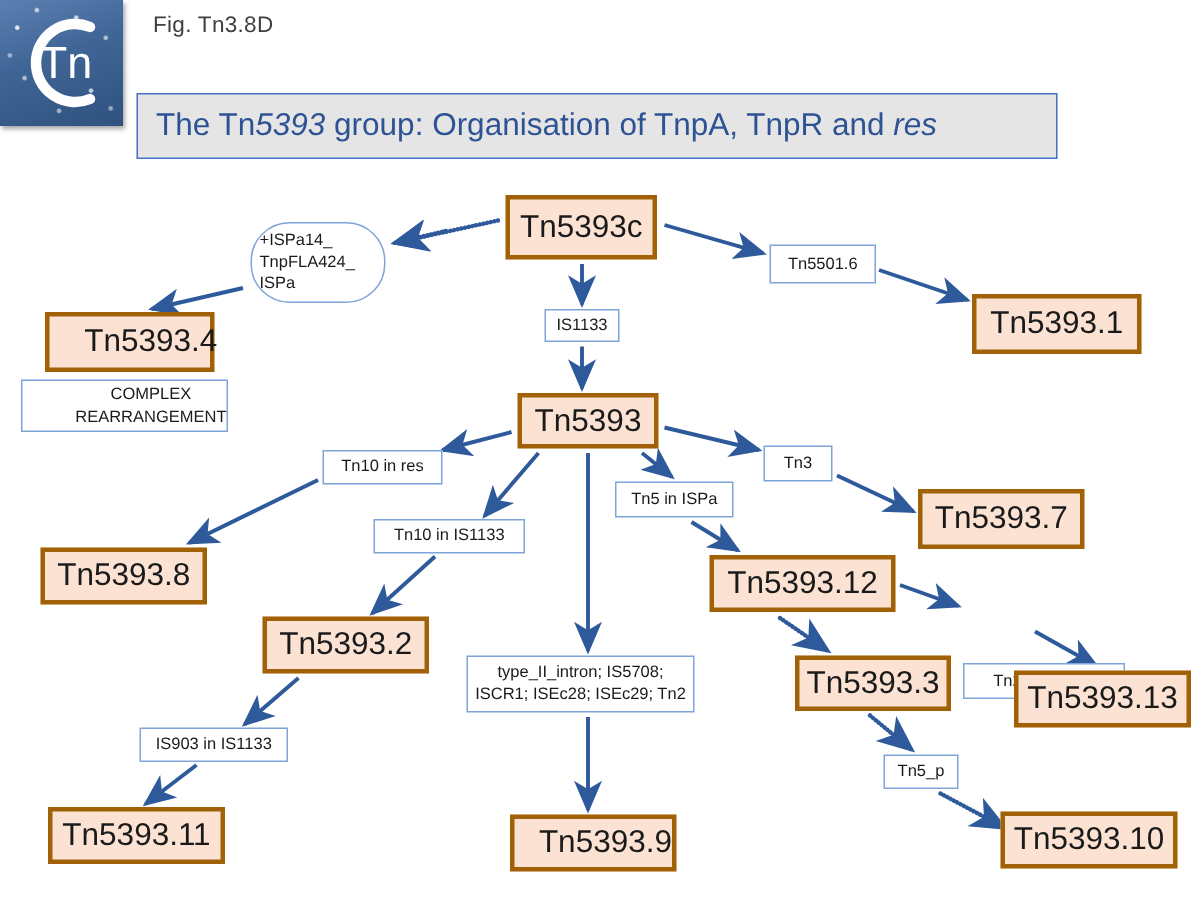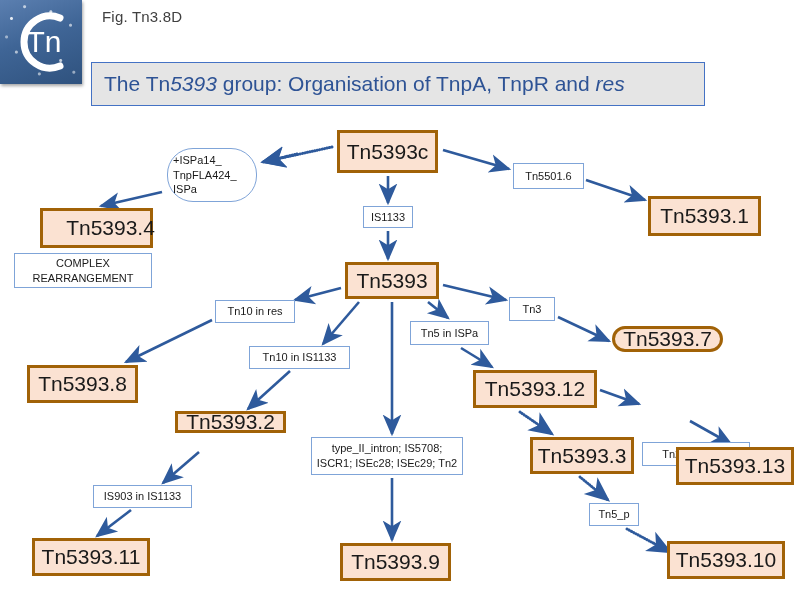--- a/index.html
+++ b/index.html
@@ -128,78 +128,78 @@
       </div>
       <div class="node plain multi left" style="left: 167px; top: 148px; width: 90px; height: 54px;">
         <span>+ISPa14_<br>TnpFLA424_<br>ISPa</span>
       </div>
       <div class="node plain" style="left: 513px; top: 163px; width: 71px; height: 26px;">
         <span>Tn5501.6</span>
       </div>
       <div class="node plain" style="left: 363px; top: 206px; width: 50px; height: 22px;">
         <span>IS1133</span>
       </div>
-      <div class="node hl" style="left: 40px; top: 208px; width: 113px; height: 40px; padding-left: 28px;">
+      <div class="node hl" style="left: 30px; top: 208px; width: 113px; height: 40px; padding-left: 28px;">
         <span>Tn5393.4</span>
       </div>
       <div class="node hl" style="left: 648px; top: 196px; width: 113px; height: 40px;">
         <span>Tn5393.1</span>
       </div>
-      <div class="node plain multi" style="left: 14px; top: 253px; width: 138px; height: 35px;">
+      <div class="node plain multi" style="left: 14px; top: 253px; width: 138px; height: 35px; justify-content: flex-end;">
         <span>COMPLEX<br>REARRANGEMENT</span>
       </div>
       <div class="node hl" style="left: 345px; top: 262px; width: 94px; height: 37px;">
         <span>Tn5393</span>
       </div>
       <div class="node plain" style="left: 215px; top: 300px; width: 80px; height: 23px;">
         <span>Tn10 in res</span>
       </div>
       <div class="node plain" style="left: 509px; top: 297px; width: 46px; height: 24px;">
         <span>Tn3</span>
       </div>
       <div class="node plain" style="left: 410px; top: 321px; width: 79px; height: 24px;">
         <span>Tn5 in ISPa</span>
       </div>
       <div class="node plain" style="left: 249px; top: 346px; width: 101px; height: 23px;">
         <span>Tn10 in IS1133</span>
       </div>
-      <div class="node hl" style="left: 612px; top: 326px; width: 111px; height: 26px; border-radius: 13px;">
+      <div class="node hl" style="left: 612px; top: 326px; width: 111px; height: 40px;">
         <span>Tn5393.7</span>
       </div>
       <div class="node hl" style="left: 27px; top: 365px; width: 111px; height: 38px;">
         <span>Tn5393.8</span>
       </div>
       <div class="node hl" style="left: 473px; top: 370px; width: 124px; height: 38px;">
         <span>Tn5393.12</span>
       </div>
       <div class="node plain" style="left: 642px; top: 394px; width: 108px; height: 24px; margin-top: 48px;">
         <span>Tn2 in IS1133</span>
       </div>
-      <div class="node hl" style="left: 175px; top: 411px; width: 111px; height: 22px;">
+      <div class="node hl" style="left: 175px; top: 411px; width: 111px; height: 38px;">
         <span>Tn5393.2</span>
       </div>
       <div class="node plain multi" style="left: 311px; top: 437px; width: 152px; height: 38px;">
         <span>type_II_intron;  IS5708;<br>ISCR1; ISEc28; ISEc29; Tn2</span>
       </div>
       <div class="node hl" style="left: 530px; top: 437px; width: 104px; height: 37px;">
         <span>Tn5393.3</span>
       </div>
       <div class="node hl" style="left: 676px; top: 447px; width: 118px; height: 38px;">
         <span>Tn5393.13</span>
       </div>
       <div class="node plain" style="left: 93px; top: 485px; width: 99px; height: 23px;">
         <span>IS903 in IS1133</span>
       </div>
       <div class="node plain" style="left: 589px; top: 503px; width: 50px; height: 23px;">
         <span>Tn5_p</span>
       </div>
       <div class="node hl" style="left: 32px; top: 538px; width: 118px; height: 38px;">
         <span>Tn5393.11</span>
       </div>
-      <div class="node hl" style="left: 340px; top: 543px; width: 111px; height: 38px;">
+      <div class="node hl" style="left: 340px; top: 543px; width: 111px; height: 38px; justify-content: flex-end;">
         <span>Tn5393.9</span>
       </div>
       <div class="node hl" style="left: 667px; top: 541px; width: 118px; height: 38px;">
         <span>Tn5393.10</span>
       </div>
     </div>
 
 </div>
 
 </body></html>

